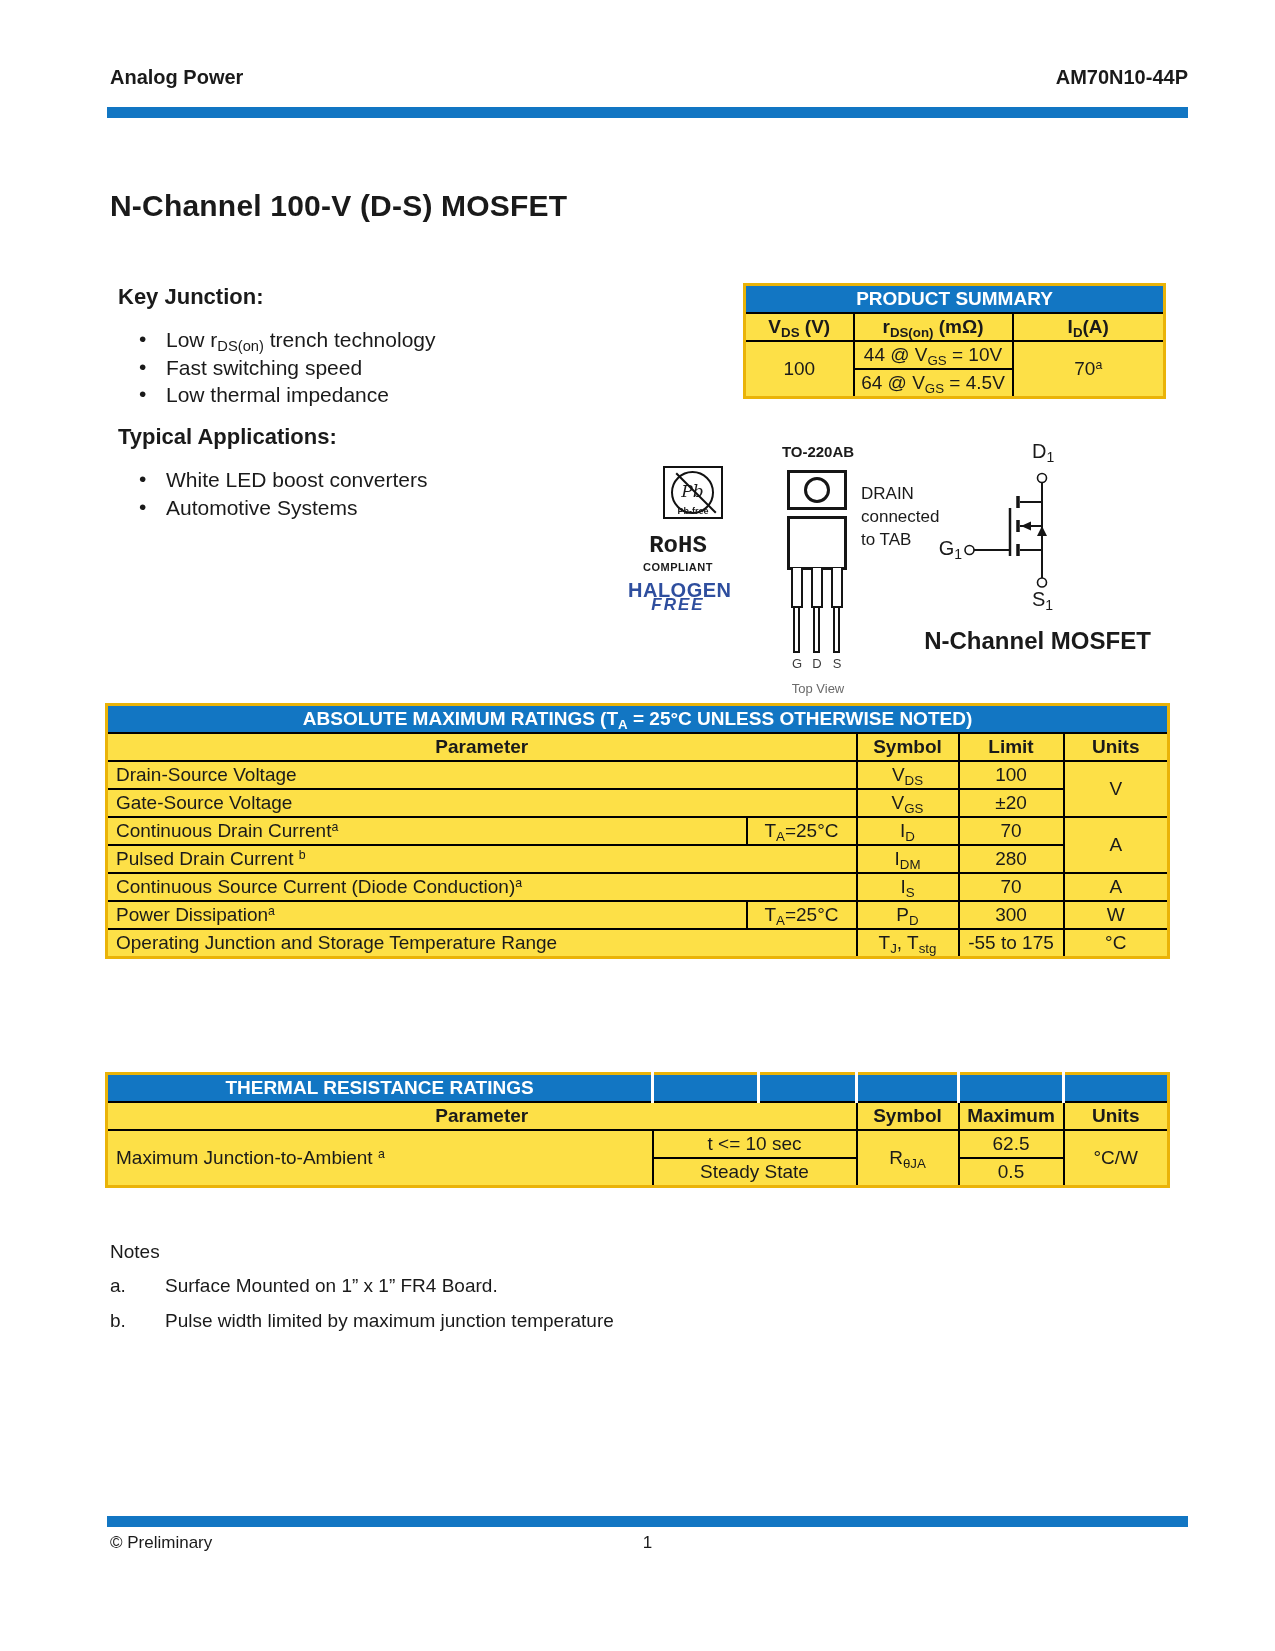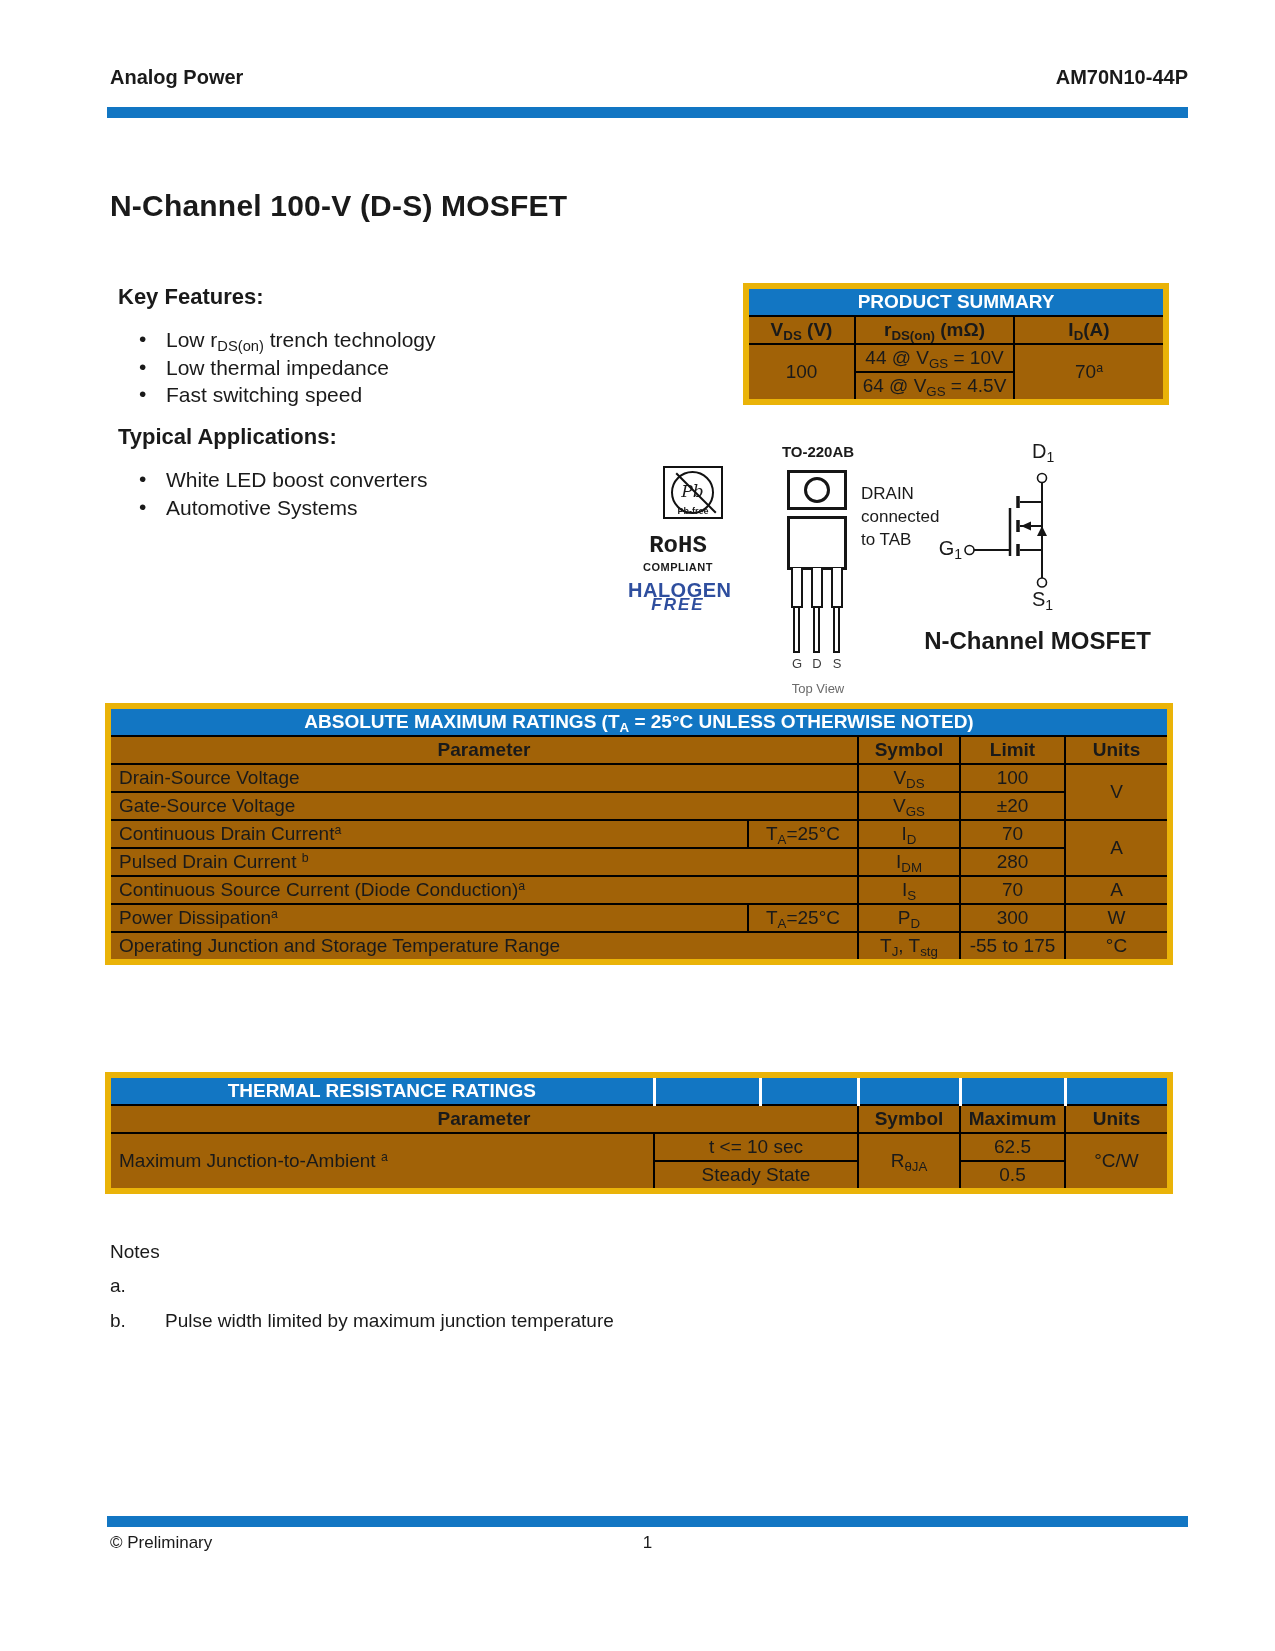--- a/index.html
+++ b/index.html
@@ -19,21 +19,21 @@
 
   
   .sect h3{margin:0 0 7px 0;font-size:22px;font-weight:bold;}
   .sect ul{margin:16px;padding:0;list-style:none;}
   .sect li{font-size:21px;line-height:27.5px;padding-left:32px;position:relative;}
   .sect li::before{content:"•";position:absolute;left:5px;top:-1px;}
   .kf{left:118px;top:284px;width:560px;}
   .ta{left:118px;top:424px;width:580px;}
 
   
-  .dtable{position:absolute;border-collapse:collapse;table-layout:fixed;border:6px solid #eab308;background:#a16207;}
+  .dtable{position:absolute;border-collapse:collapse;table-layout:fixed;border:3px solid #eab308;background:#fde047;}
   .dtable td,.dtable th{border:2px solid #000;font-size:19px;height:26px;padding:0 6px;
         text-align:center;vertical-align:middle;white-space:nowrap;overflow:hidden;font-weight:normal;}
   .dtable th{font-weight:bold;}
   .dtable .blue{background:var(--c-accent_blue,#1276C3);color:#fff;font-weight:bold;font-size:19px;}
   .dtable .left{text-align:left;padding-left:8px;}
   .bluecell{background:var(--c-accent_blue,#1276C3);}
   .wsep{border-left:3px solid #fff !important;}
 
   .ps-table{left:743px;top:283px;width:420px;}
   .abs-table{left:105px;top:703px;width:1062px;}
@@ -86,25 +86,25 @@
 
 <div class="page">
 
   <div class="abs brand">Analog Power</div>
   <div class="abs partno">AM70N10-44P</div>
   <div class="abs rule rule-top"></div>
 
   <div class="abs doc-title">N-Channel 100-V (D-S) MOSFET</div>
 
   <div class="abs sect kf">
-    <h3>Key Features:</h3>
+    <h3>Key Junction:</h3>
     <ul>
       <li><span>Low r</span><sub>DS(on)</sub><span> trench technology</span></li>
+      <li><span>Fast switching speed</span></li>
       <li><span>Low thermal impedance</span></li>
-      <li><span>Fast switching speed</span></li>
     </ul>
   </div>
 
   <div class="abs sect ta">
     <h3>Typical Applications:</h3>
     <ul>
       <li>White LED boost converters</li>
       <li>Automotive Systems</li>
     </ul>
   </div>
@@ -290,20 +290,21 @@
       <td colspan="2">Steady State</td>
       <td>0.5</td>
     </tr>
   </tbody>
     </table>
 
   <div class="abs notes">
     <div class="nh">Notes</div>
     <div class="note-row">
       <span class="nl">a.</span>
+      <span>Surface Mounted on 1” x 1” FR4 Board.</span>
     </div>
     <div class="note-row">
       <span class="nl">b.</span>
       <span>Pulse width limited by maximum junction temperature</span>
     </div>
   </div>
 
   <div class="abs rule rule-bottom"></div>
   <div class="abs foot-left">© Preliminary</div>
   <div class="abs foot-center">1</div>

